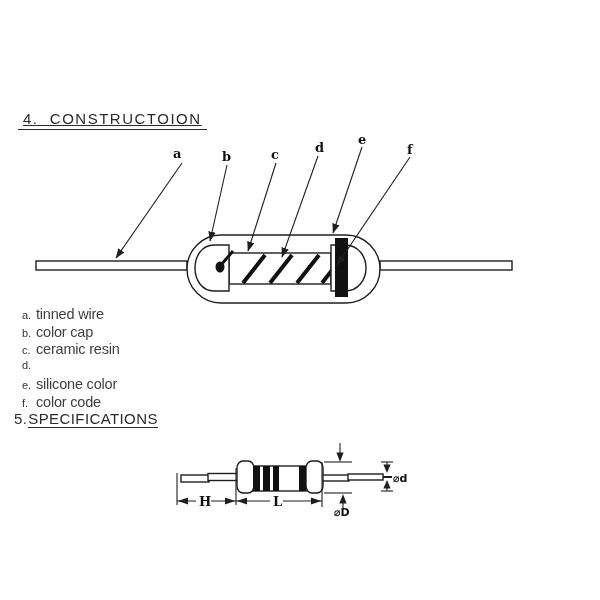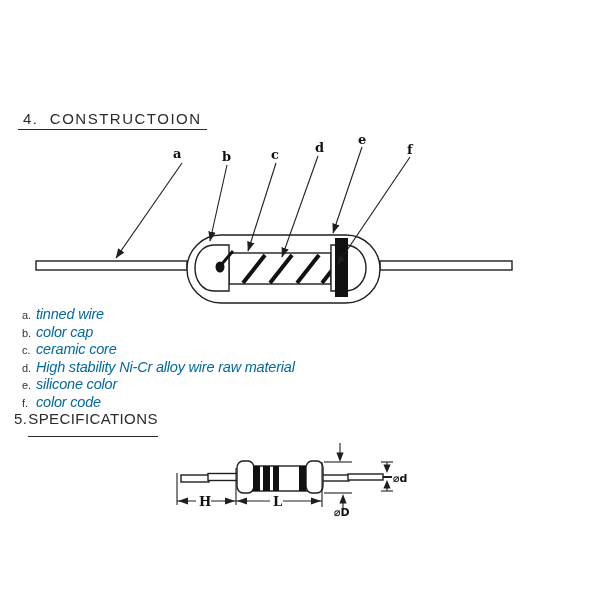--- a/index.html
+++ b/index.html
@@ -1,26 +1,26 @@
 <!DOCTYPE html>
 <html><head>
 <meta charset="utf-8">
 <style>
   html,body{margin:0;padding:0;background:#fff;}
   .canvas{position:relative;width:600px;height:600px;background:#fff;overflow:hidden;
           font-family:"Liberation Sans",sans-serif;color:#222;}
   .h4{position:absolute;left:18px;top:110px;font-size:15px;letter-spacing:1.5px;
-      color:#2b2b2b;border-bottom:1.6px solid #2b2b2b;padding:0 5px 2px 5px;white-space:pre;}
+      color:#2b2b2b;border-bottom:1.6px solid #2b2b2b;padding:0 5px 2px 5px;white-space:pre;text-decoration:underline;}
   .legend{position:absolute;left:22px;top:306px;}
   .legend-row{display:flex;align-items:baseline;height:17.5px;}
   .legend-key{width:14px;font-size:11px;color:#333;flex:0 0 14px;}
-  .legend-text{font-style:italic;font-size:14.5px;color:#0369a1;letter-spacing:-0.2px;white-space:nowrap;}
+  .legend-text{font-size:14.5px;color:#404040;letter-spacing:-0.2px;white-space:nowrap;}
   .h5{position:absolute;left:14px;top:410px;font-size:15px;letter-spacing:0.4px;color:#2b2b2b;}
   .h5 .num{padding-right:1px;}
-  .h5 .title{border-bottom:1.6px solid #2b2b2b;padding-bottom:9px;text-align:center;}
+  .h5 .title{border-bottom:1.6px solid #2b2b2b;padding-bottom:0;text-align:center;}
   svg{position:absolute;left:0;}
   .construction-svg{top:125px;}
   .spec-svg{top:435px;}
   .inkfill{stroke:#1f1f1f;fill:#fff;stroke-width:1.4;}
   .solid{fill:#111;stroke:none;}
   .thin{stroke:#1f1f1f;stroke-width:1.1;fill:none;}
   .hatch{stroke:#111;stroke-width:4;fill:none;}
   .callout{font-family:"DejaVu Serif",serif;font-weight:bold;font-size:13px;fill:#111;}
   .dimtxt{font-family:"DejaVu Serif",serif;font-weight:bold;font-size:13px;fill:#111;}
   .diatxt{font-family:"DejaVu Sans",sans-serif;font-weight:bold;font-size:11px;fill:#111;}
@@ -82,25 +82,24 @@
     <div class="legend-row">
       <span class="legend-key">a.</span>
       <span class="legend-text">tinned wire</span>
     </div>
     <div class="legend-row">
       <span class="legend-key">b.</span>
       <span class="legend-text">color cap</span>
     </div>
     <div class="legend-row">
       <span class="legend-key">c.</span>
-      <span class="legend-text">ceramic core</span>
+      <span class="legend-text">ceramic resin</span>
     </div>
     <div class="legend-row">
       <span class="legend-key">d.</span>
-      <span class="legend-text">High stability Ni-Cr alloy wire raw material</span>
     </div>
     <div class="legend-row">
       <span class="legend-key">e.</span>
       <span class="legend-text">silicone color</span>
     </div>
     <div class="legend-row">
       <span class="legend-key">f.</span>
       <span class="legend-text">color code</span>
     </div>
   </div>

